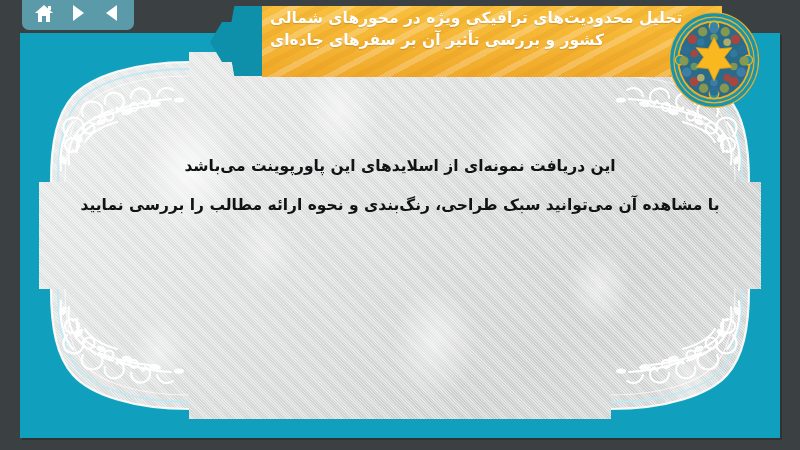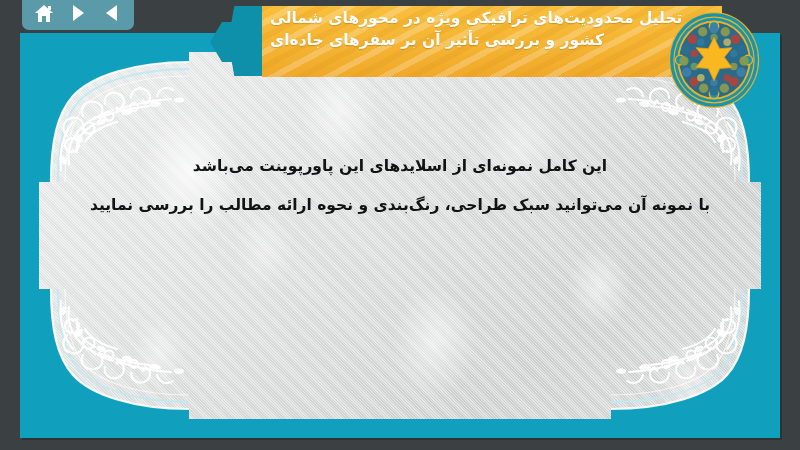--- a/index.html
+++ b/index.html
@@ -335,22 +335,22 @@
           <ellipse cx="116" cy="52" rx="6" ry="3" transform="rotate(-8 116 52)"></ellipse>
           <ellipse cx="140" cy="48" rx="5" ry="2.6"></ellipse>
           <circle cx="34" cy="99" r="1.7"></circle>
           <circle cx="56" cy="66" r="1.7"></circle>
           <circle cx="78" cy="56" r="1.7"></circle>
           <circle cx="104" cy="49" r="1.7"></circle>
         </g>
       </svg>
 
       <div id="body-text">
-        <p>این کامل نمونه‌ای از اسلایدهای این پاورپوینت می‌باشد</p>
-        <p>با نمونه آن می‌توانید سبک طراحی، رنگ‌بندی و نحوه ارائه مطالب را بررسی نمایید</p>
+        <p>این دریافت نمونه‌ای از اسلایدهای این پاورپوینت می‌باشد</p>
+        <p>با مشاهده آن می‌توانید سبک طراحی، رنگ‌بندی و نحوه ارائه مطالب را بررسی نمایید</p>
       </div>
 
     </div>
   </div>
 
   <div id="title-banner-wrap">
     <div id="banner-ribbon-b"></div>
     <div id="banner-ribbon"></div>
     <div id="title-banner">
       <div id="title-text">تحلیل محدودیت‌های ترافیکی ویژه در محورهای شمالی کشور و بررسی تأثیر آن بر سفرهای جاده‌ای</div>

